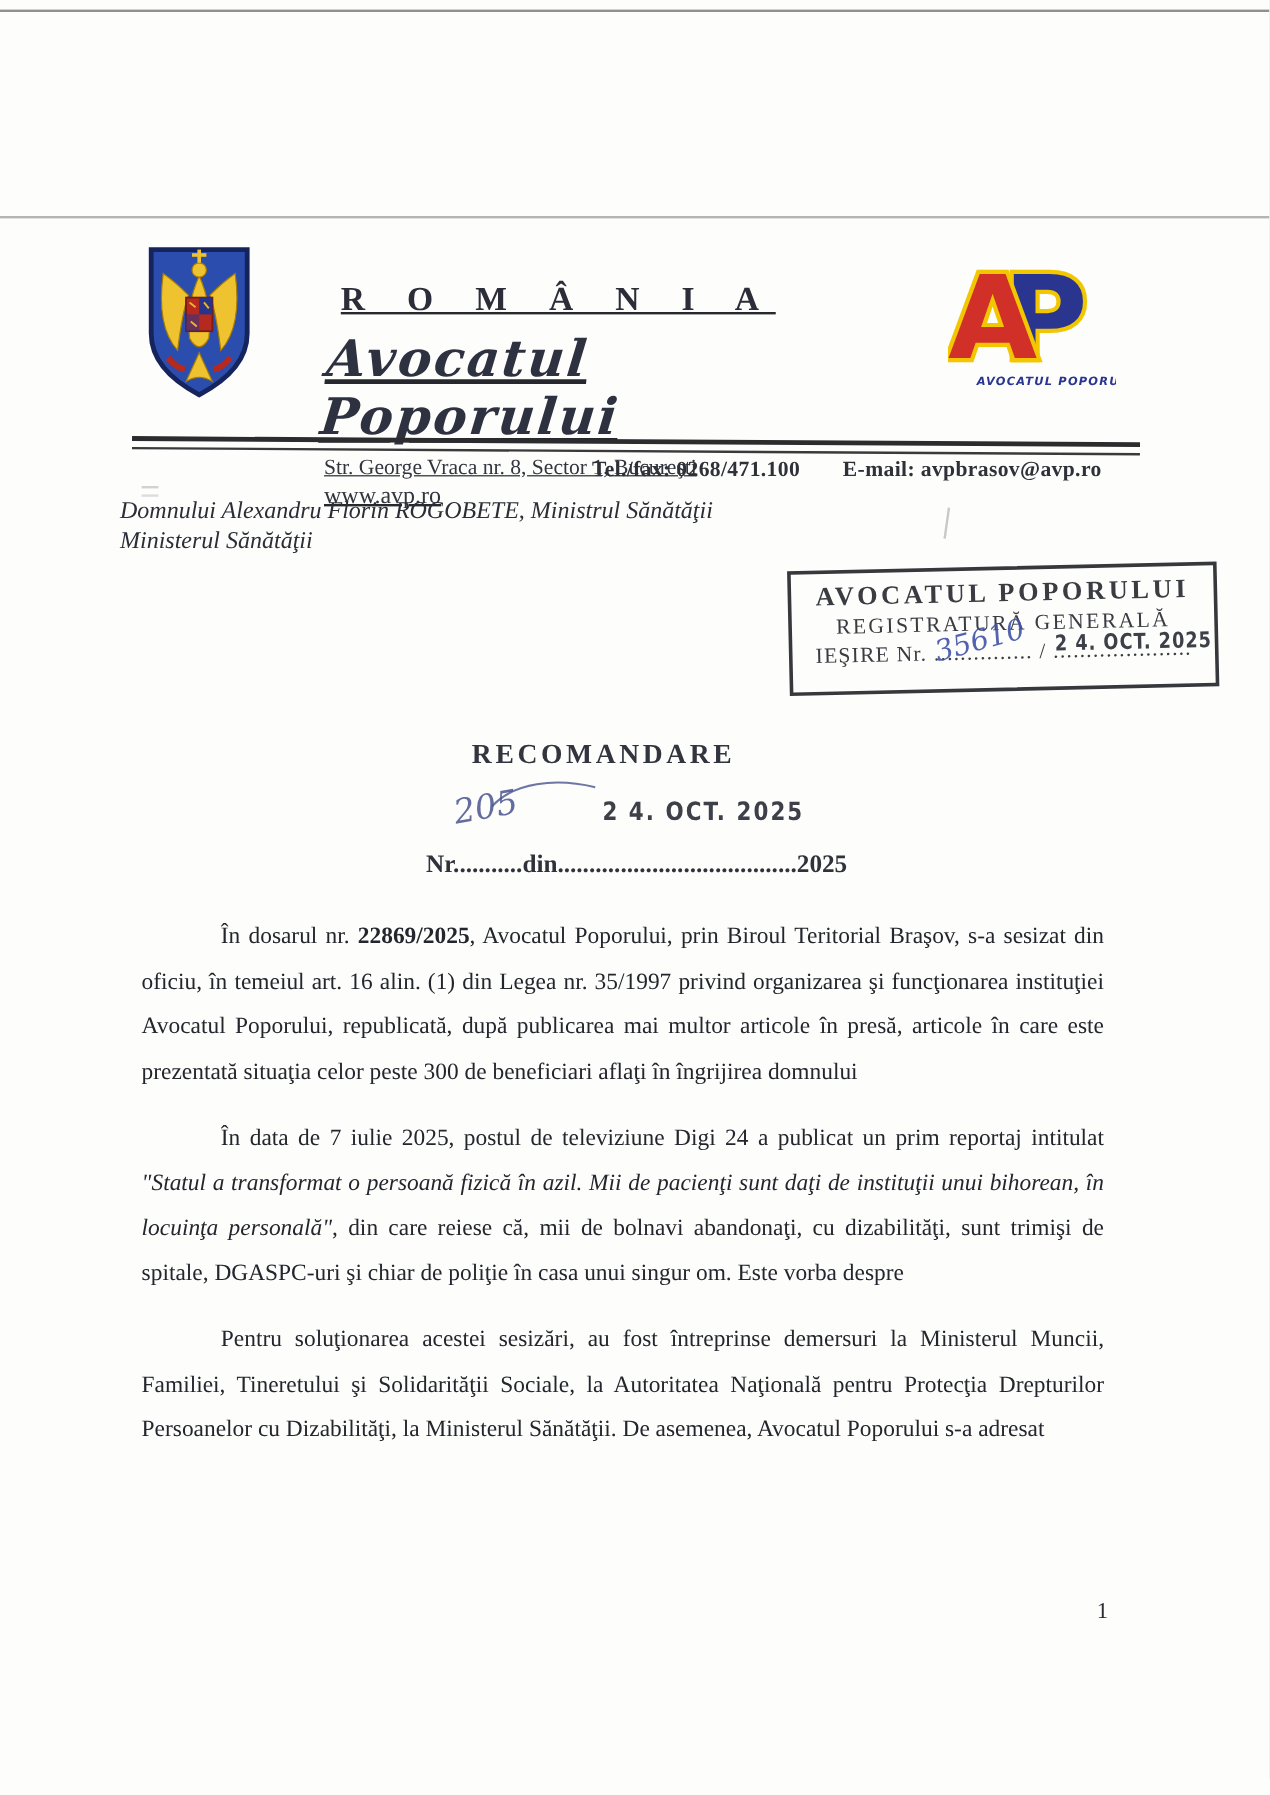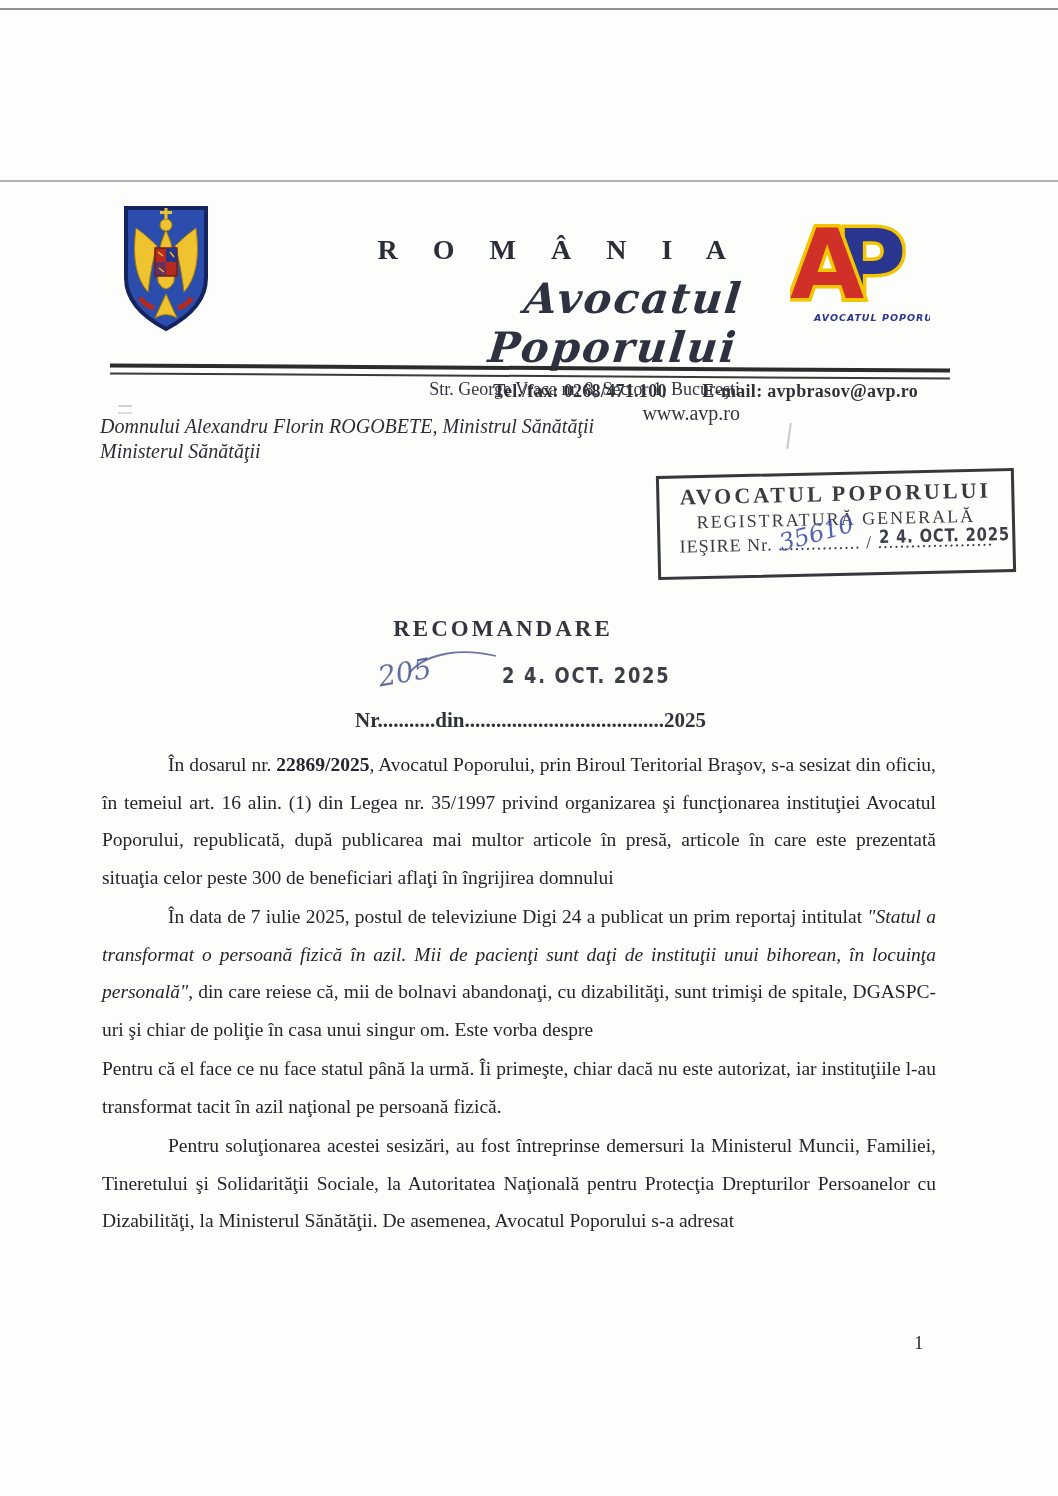--- a/index.html
+++ b/index.html
@@ -8,21 +8,21 @@
     background:#fdfdfc;overflow:hidden;
     font-family:"Liberation Serif", serif;color:#26282e;
   }
   
   .scan-top-line{position:absolute;top:8px;left:0;width:100%;height:2px;background:#6b6b6b;opacity:.75;}
   .scan-mid-line{position:absolute;top:180px;left:0;width:100%;height:2px;background:#b4b4b4;}
   .scan-mark-1{position:absolute;left:788px;top:423px;width:2px;height:26px;background:#c9c9c9;transform:rotate(8deg);}
   .scan-mark-2{position:absolute;left:118px;top:405px;width:14px;height:5px;border-top:2px solid #d2d2d2;border-bottom:2px solid #dcdcdc;}
   
   .coa{position:absolute;left:118px;top:202px;}
-  .header-center{position:absolute;left:270px;top:234px;width:470px;text-align:right;}
+  .header-center{position:absolute;left:270px;top:234px;width:470px;text-align:left;text-decoration:underline;}
   .country{font-size:28px;font-weight:bold;letter-spacing:14px;color:#2b2e38;padding-left:14px;}
   .institution{
     font-size:42px;font-style:italic;font-weight:bold;color:#2e3240;
     font-family:"DejaVu Serif", serif;transform:skewX(-6deg);
     margin-top:8px;letter-spacing:2px;
   }
   .address{font-size:18px;color:#33363f;margin-top:7px;}
   .website{font-size:20px;color:#33363f;margin-top:2px;}
   .ap-logo{position:absolute;left:790px;top:208px;}
   .rule-double{
@@ -70,21 +70,21 @@
   .title-date{
     position:absolute;left:502px;top:664px;font-size:21px;font-weight:bold;
     font-family:"DejaVu Sans",sans-serif;color:#3d4048;letter-spacing:2px;
     transform:scaleX(.85);transform-origin:left;white-space:nowrap;
   }
   
   .body-text{
     position:absolute;left:100px;top:744px;width:838px;
     font-size:19.5px;line-height:37.5px;text-align:justify;color:#24262d;
   }
-  .body-text p{margin:2px;text-indent:66px;}
+  .body-text p{margin:18px;text-indent:66px;}
   .body-text p.noindent{text-indent:0;}
   .b{font-weight:bold;}
   .i{font-style:italic;}
   .page-number{position:absolute;left:914px;top:1332px;font-size:19px;color:#2a2c32;}
 </style>
 </head>
 <body>
 
 <div class="page">
 
@@ -163,19 +163,18 @@
   </div>
   <div class="hand-205">205</div>
   <svg class="hand-tail" width="90" height="26" viewBox="0 0 90 26">
     <path d="M2,24 C20,4 55,0 88,8" stroke="#49548f" stroke-width="1.8" fill="none" opacity=".8"></path>
   </svg>
   <div class="title-date">2 4. OCT. 2025</div>
 
   <div class="body-text">
     <p><span>În dosarul nr. </span><span class="b">22869/2025</span><span>, Avocatul Poporului, prin Biroul Teritorial Braşov, s-a sesizat din oficiu, în temeiul art. 16 alin. (1) din Legea nr. 35/1997 privind organizarea şi funcţionarea instituţiei Avocatul Poporului, republicată, după publicarea mai multor articole în presă, articole în care este prezentată situaţia celor peste 300 de beneficiari aflaţi în îngrijirea domnului</span></p>
     <p><span>În data de 7 iulie 2025, postul de televiziune Digi 24 a publicat un prim reportaj intitulat </span><span class="i">"Statul a transformat o persoană fizică în azil. Mii de pacienţi sunt daţi de instituţii unui bihorean, în locuinţa personală"</span><span>, din care reiese că, mii de bolnavi abandonaţi, cu dizabilităţi, sunt trimişi de spitale, DGASPC-uri şi chiar de poliţie în casa unui singur om. Este vorba despre</span></p>
-    <p class="noindent"><span>Pentru că el face ce nu face statul până la urmă. Îi primeşte, chiar dacă nu este autorizat, iar instituţiile l-au transformat tacit în azil naţional pe persoană fizică.</span></p>
     <p><span>Pentru soluţionarea acestei sesizări, au fost întreprinse demersuri la Ministerul Muncii, Familiei, Tineretului şi Solidarităţii Sociale, la Autoritatea Naţională pentru Protecţia Drepturilor Persoanelor cu Dizabilităţi, la Ministerul Sănătăţii. De asemenea, Avocatul Poporului s-a adresat</span></p>
   </div>
 
   <div class="page-number">1</div>
 
 </div>
 
 </body></html>

